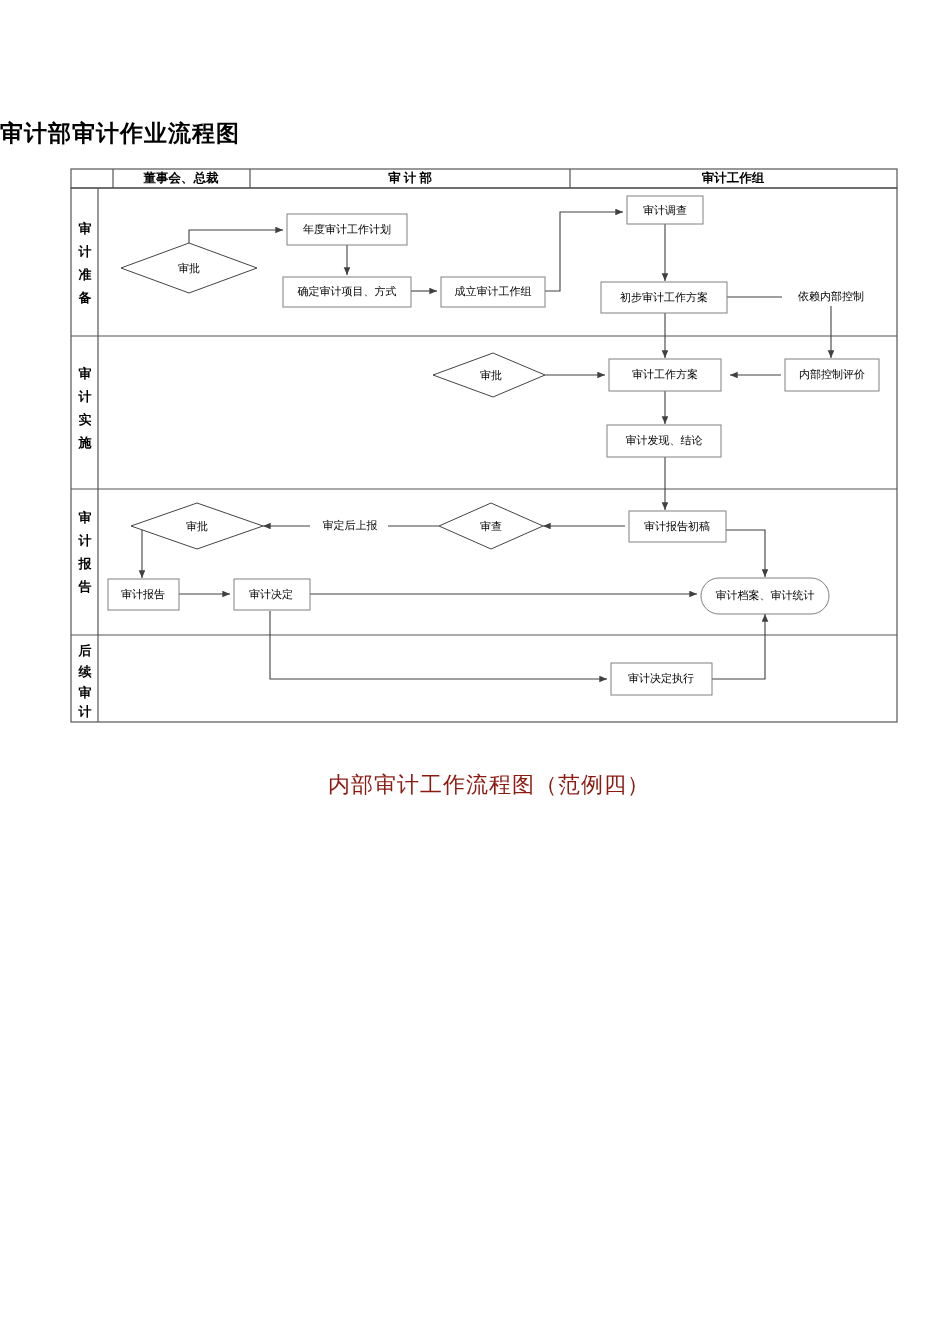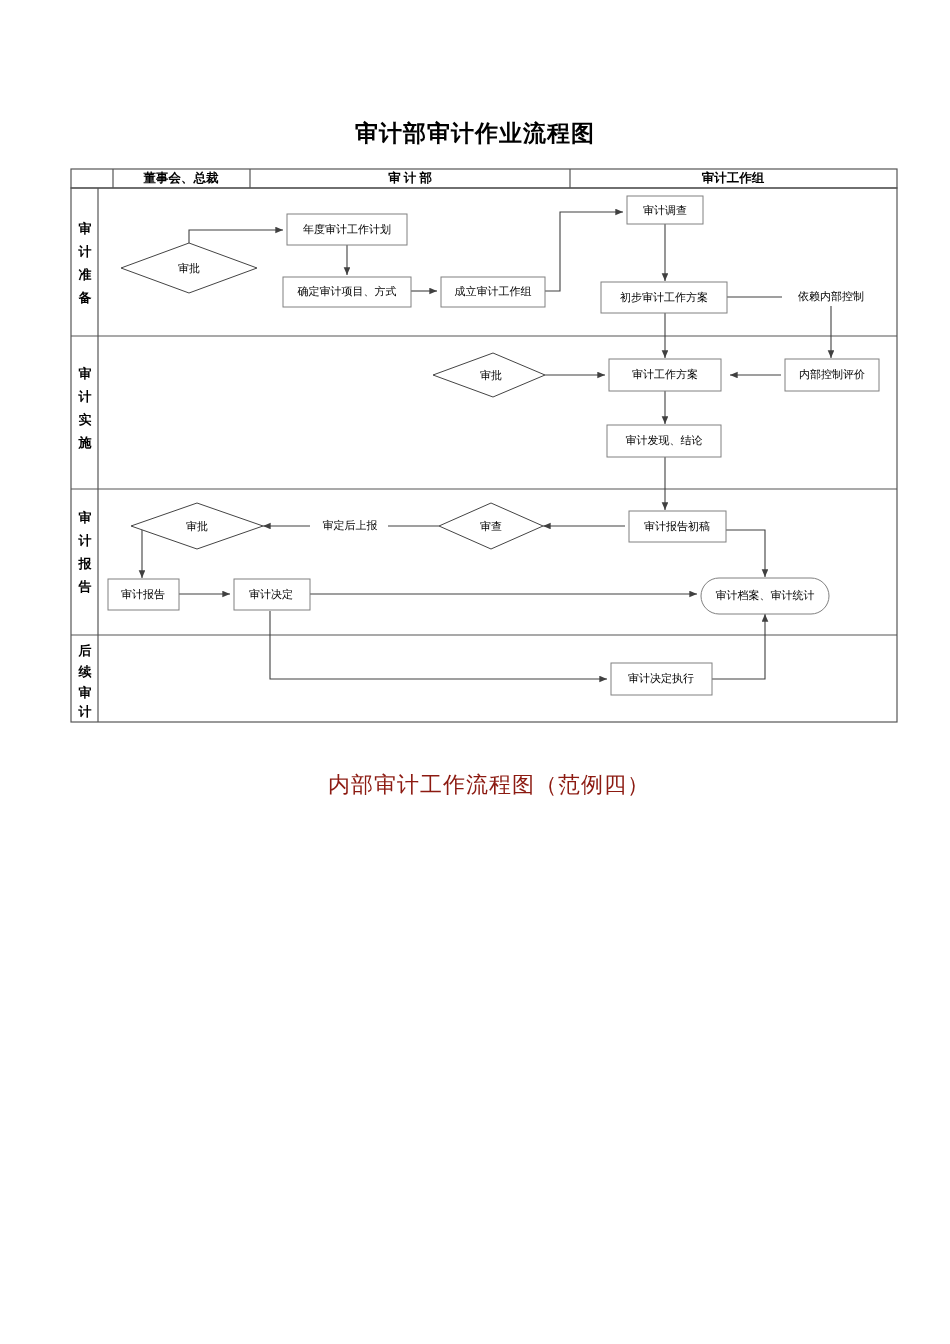--- a/index.html
+++ b/index.html
@@ -18,21 +18,21 @@
     position: absolute;
     left: 0; top: 0;
     width: 950px;
     height: 1344px;
   }
   #title {
     position: absolute;
     left: 0;
     top: 118px;
     width: 950px;
-    text-align: center;
+    text-align: left;
     font-family: "Liberation Serif", "DejaVu Serif", serif;
     font-weight: bold;
     font-size: 23px;
     letter-spacing: 1px;
     color: #000000;
   }
   #caption {
     position: absolute;
     left: 14px;
     top: 770px;

